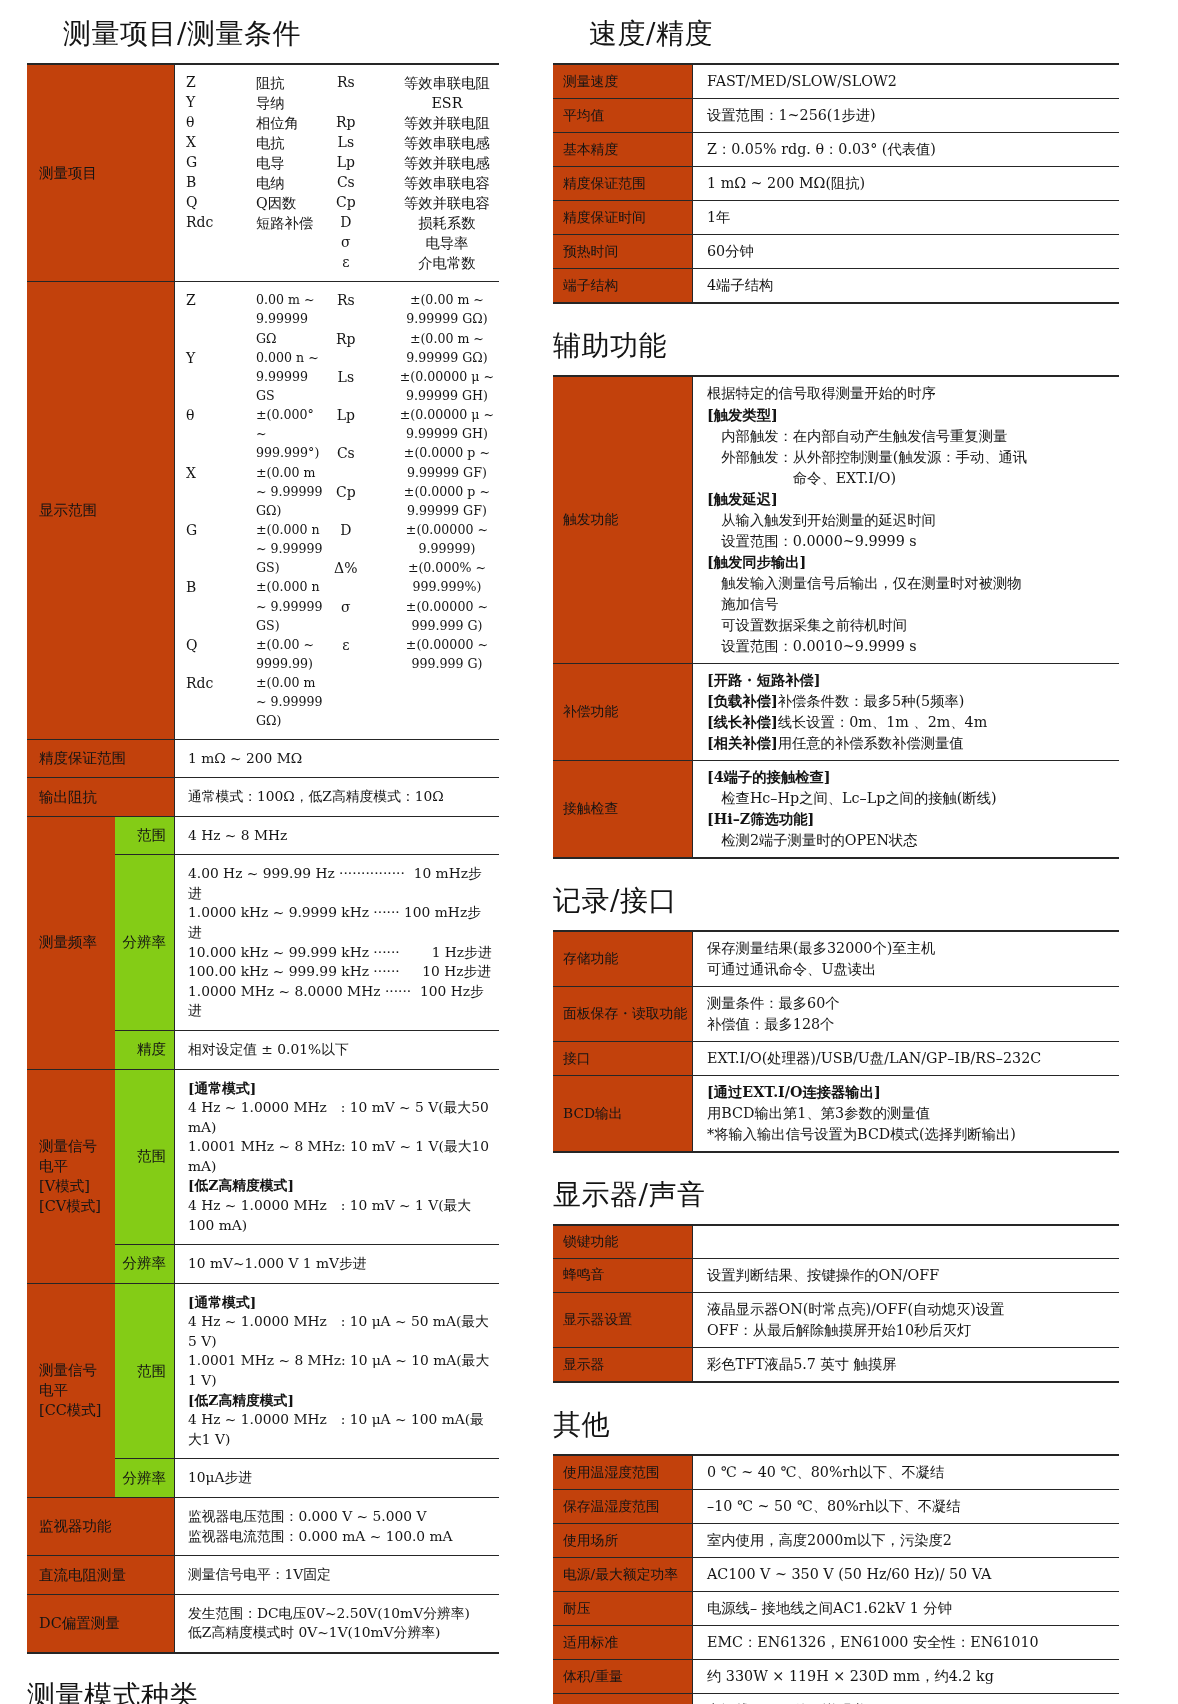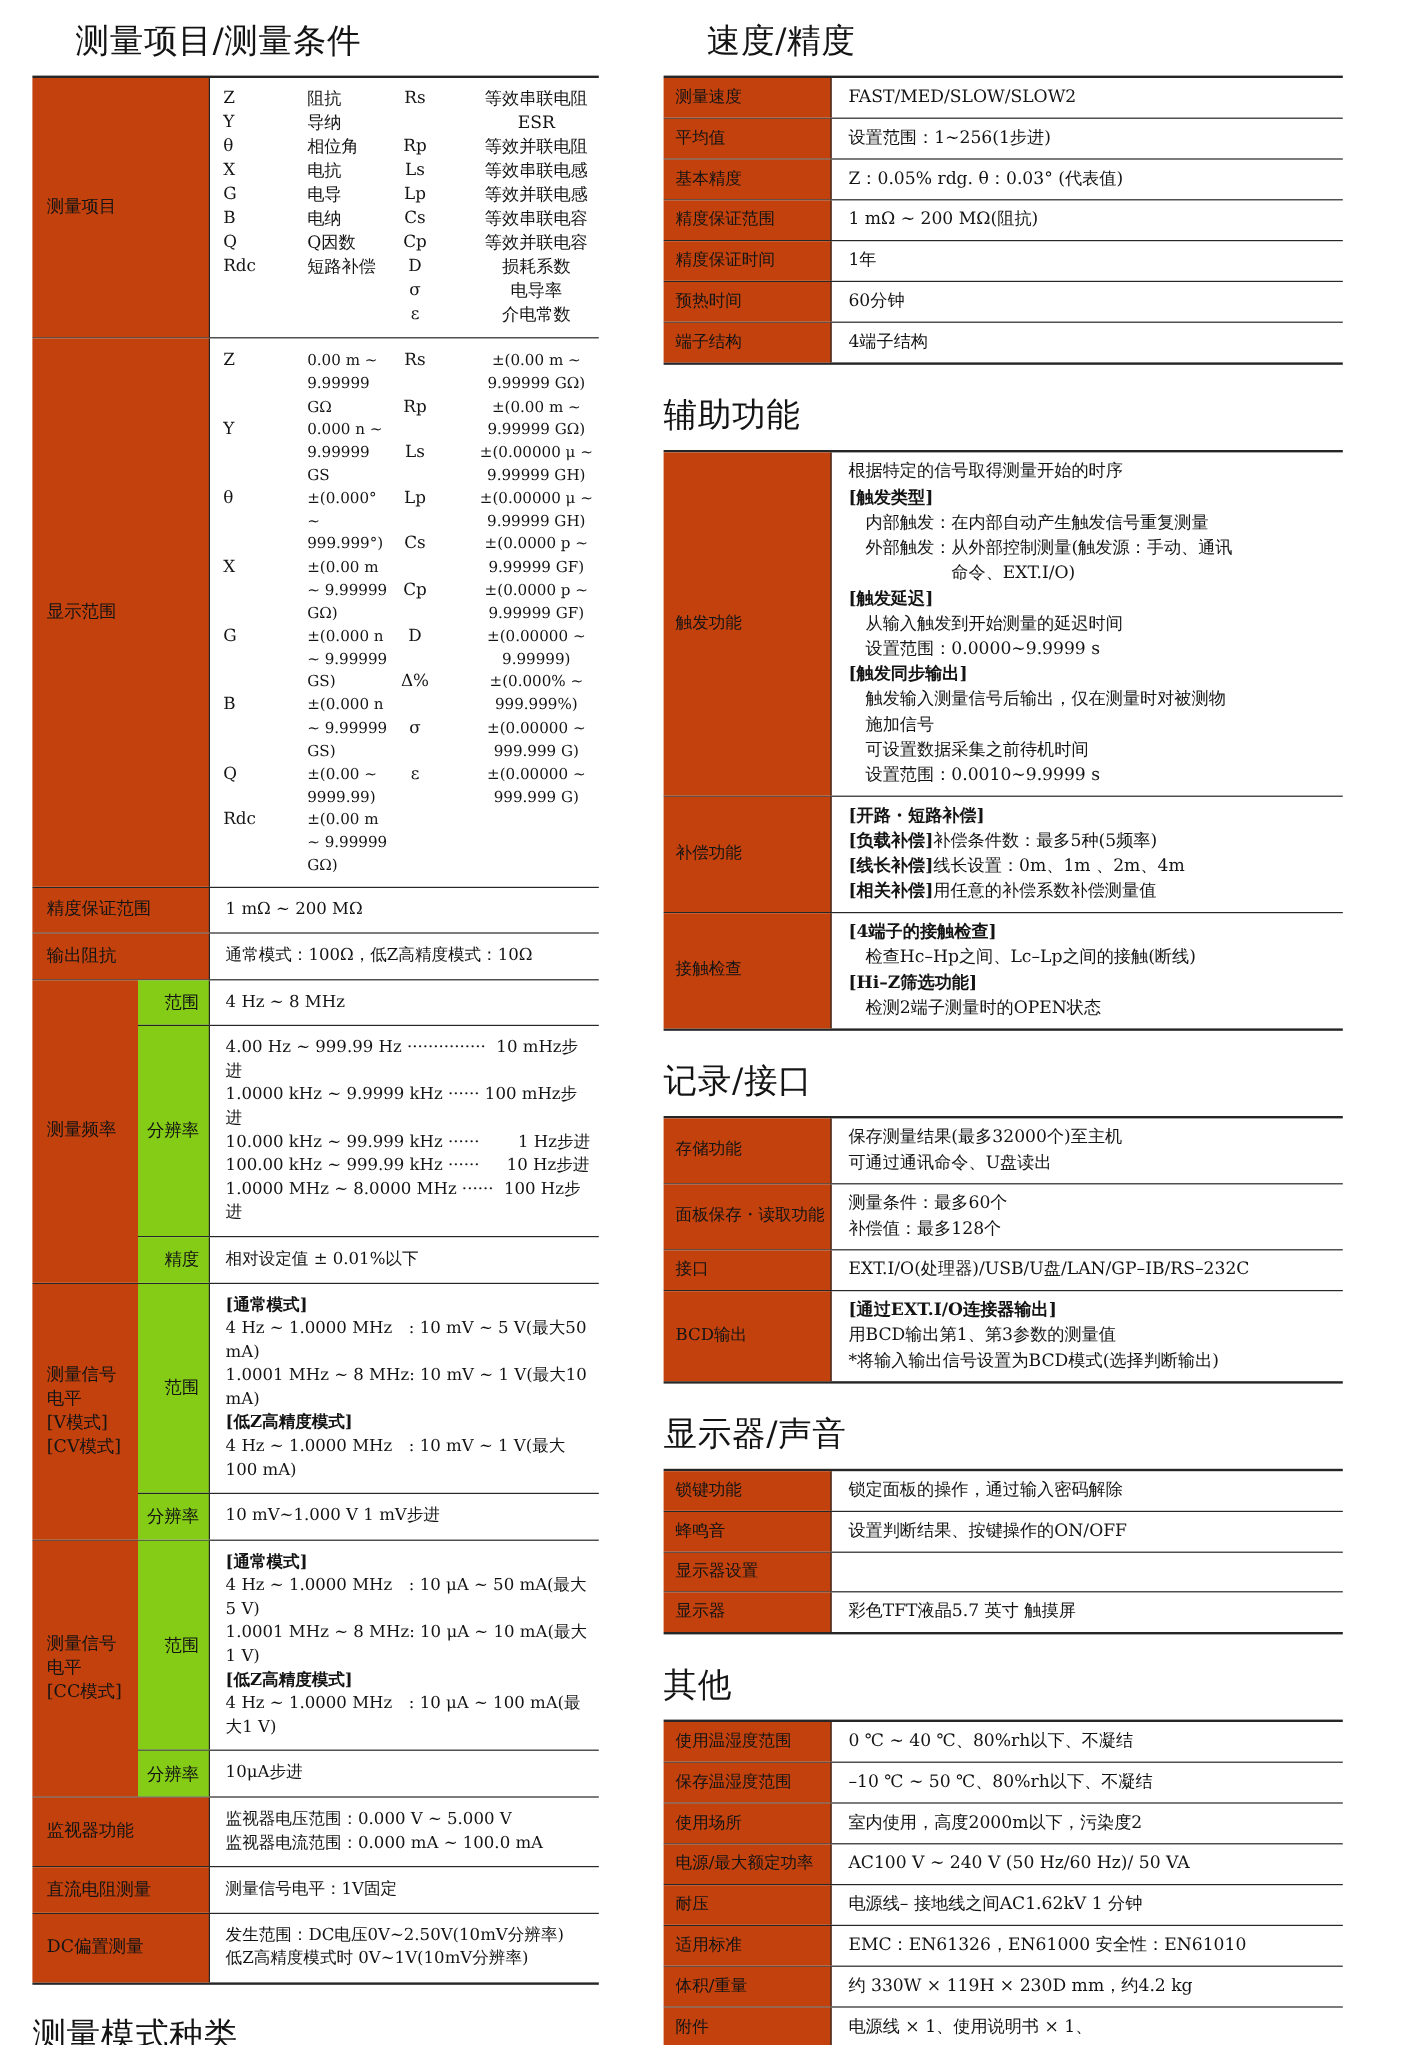--- a/index.html
+++ b/index.html
@@ -454,32 +454,33 @@
             <div class="vline"><b>[通过EXT.I/O连接器输出]</b></div>
             <div class="vline">用BCD输出第1、第3参数的测量值</div>
             <div class="vline">*将输入输出信号设置为BCD模式(选择判断输出)</div>
           </div>
         </div>
       </div>
       <div class="sec-title">显示器/声音</div>
       <div class="spec-table">
         <div class="row">
           <div class="label-cell bordered">锁键功能</div>
-          <div class="value-cell">
-            <div class="vline">锁定面板的操作，通过输入密码解除</div>
-          </div>
         </div>
         <div class="row">
           <div class="label-cell bordered">蜂鸣音</div>
           <div class="value-cell">
             <div class="vline">设置判断结果、按键操作的ON/OFF</div>
           </div>
         </div>
         <div class="row">
           <div class="label-cell bordered">显示器设置</div>
+          <div class="value-cell">
+            <div class="vline">液晶显示器ON(时常点亮)/OFF(自动熄灭)设置</div>
+            <div class="vline">OFF：从最后解除触摸屏开始10秒后灭灯</div>
+          </div>
         </div>
         <div class="row">
           <div class="label-cell bordered">显示器</div>
           <div class="value-cell">
             <div class="vline">彩色TFT液晶5.7 英寸 触摸屏</div>
           </div>
         </div>
       </div>
       <div class="sec-title">其他</div>
       <div class="spec-table">
@@ -497,21 +498,21 @@
         </div>
         <div class="row">
           <div class="label-cell bordered">使用场所</div>
           <div class="value-cell">
             <div class="vline">室内使用，高度2000m以下，污染度2</div>
           </div>
         </div>
         <div class="row">
           <div class="label-cell bordered">电源/最大额定功率</div>
           <div class="value-cell">
-            <div class="vline">AC100 V ~ 240 V (50 Hz/60 Hz)/ 50 VA</div>
+            <div class="vline">AC100 V ~ 350 V (50 Hz/60 Hz)/ 50 VA</div>
           </div>
         </div>
         <div class="row">
           <div class="label-cell bordered">耐压</div>
           <div class="value-cell">
             <div class="vline">电源线– 接地线之间AC1.62kV 1 分钟</div>
           </div>
         </div>
         <div class="row">
           <div class="label-cell bordered">适用标准</div>

